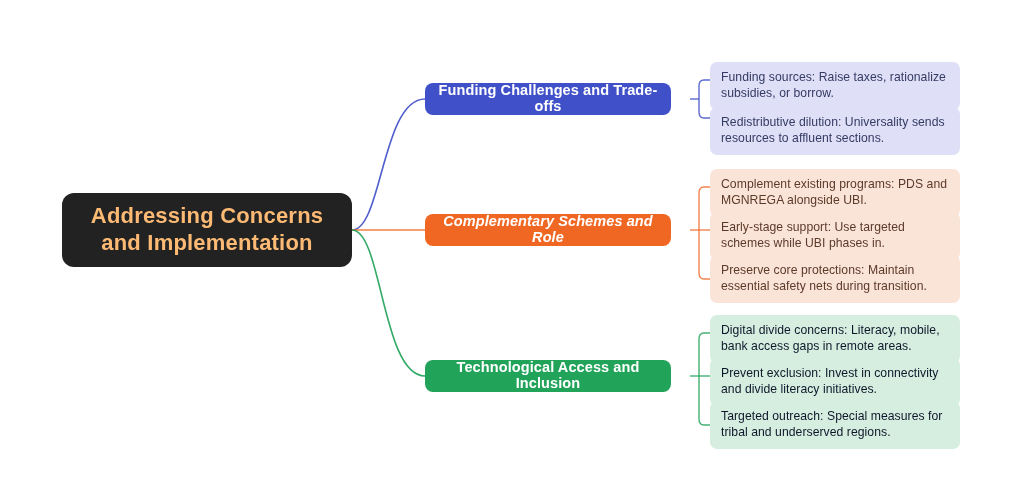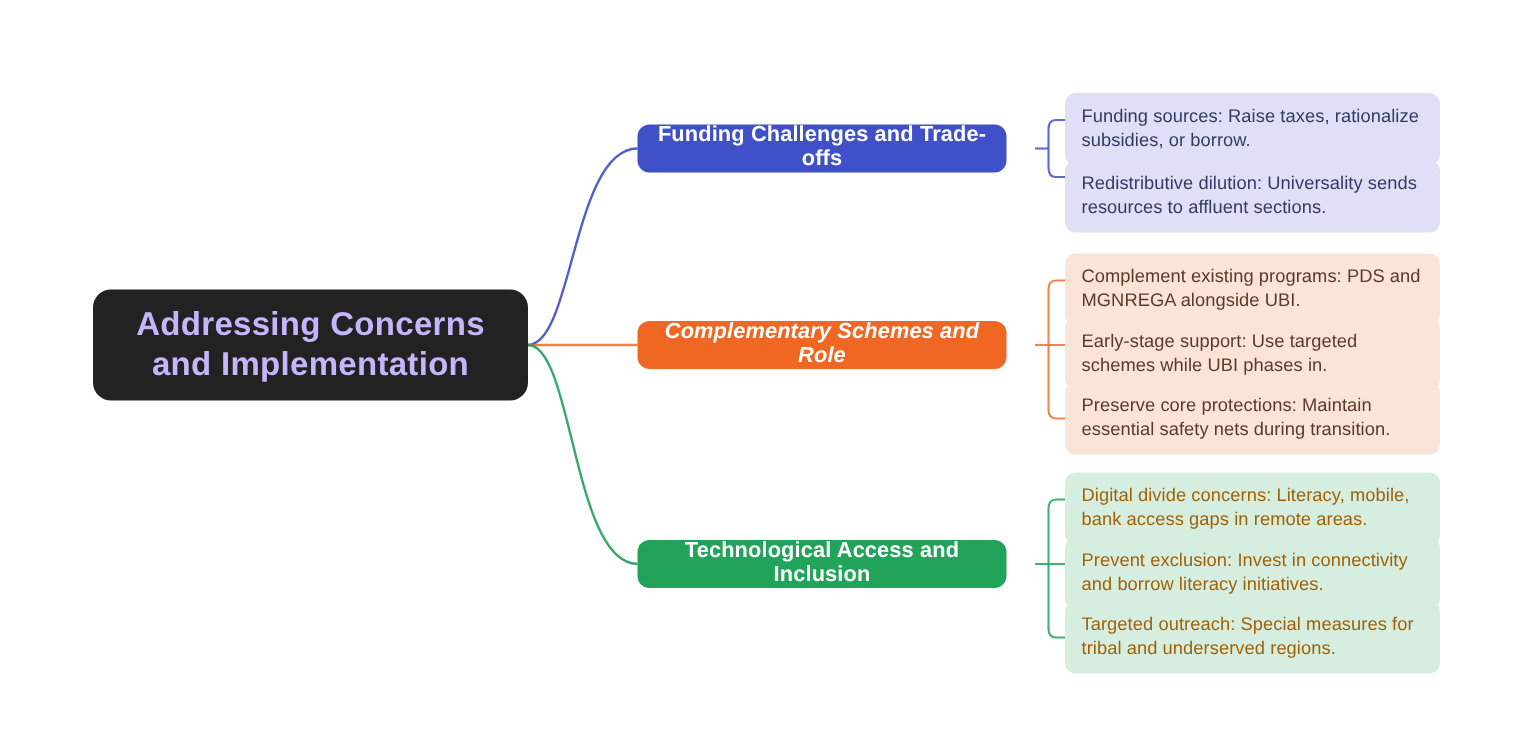--- a/index.html
+++ b/index.html
@@ -39,21 +39,21 @@
     height: 74px;
     background: #222222;
     border-radius: 12px;
     display: flex;
     align-items: center;
     justify-content: center;
     box-sizing: border-box;
     padding: 0 14px;
   }
   .root-label {
-    color: #c4b5fd;
+    color: #fdba74;
     font-size: 22px;
     font-weight: bold;
     line-height: 1.22;
     text-align: center;
     letter-spacing: 0.2px;
     white-space: pre-line;
   }
 
   
   .branch-node {
@@ -94,21 +94,21 @@
   .leaf-label {
     font-size: 12.2px;
     line-height: 1.34;
     letter-spacing: 0.05px;
   }
   .leaf-blue  { background: #dfe0f7; }
   .leaf-blue .leaf-label  { color: #343a63; }
   .leaf-orange { background: #fae4d8; }
   .leaf-orange .leaf-label { color: #5c3a29; }
   .leaf-green { background: #d6eee0; }
-  .leaf-green .leaf-label { color: #a16207; }
+  .leaf-green .leaf-label { color: #0f172a; }
 </style>
 </head>
 <body>
 
 <div id="mindmap">
 
   <svg id="connectors" viewBox="0 0 1024 502" width="1024" height="502">
 
     <path d="M352,230 C382,230 382,99 425,99" fill="none" stroke="#4050c8" stroke-width="1.6" opacity="0.92"></path>
     <path d="M352,230 L425,230" fill="none" stroke="#ef6723" stroke-width="1.6" opacity="0.85"></path>
@@ -154,19 +154,19 @@
     <span class="leaf-label">Preserve core protections: Maintain essential safety nets during transition.</span>
   </div>
 
   <div class="branch-node branch-green">
     <span class="branch-label">Technological Access and Inclusion</span>
   </div>
   <div class="leaf-node leaf-green" style="top:315px;">
     <span class="leaf-label">Digital divide concerns: Literacy, mobile, bank access gaps in remote areas.</span>
   </div>
   <div class="leaf-node leaf-green" style="top:358px;">
-    <span class="leaf-label">Prevent exclusion: Invest in connectivity and borrow literacy initiatives.</span>
+    <span class="leaf-label">Prevent exclusion: Invest in connectivity and divide literacy initiatives.</span>
   </div>
   <div class="leaf-node leaf-green" style="top:401px;">
     <span class="leaf-label">Targeted outreach: Special measures for tribal and underserved regions.</span>
   </div>
 
 </div>
 
 </body></html>

